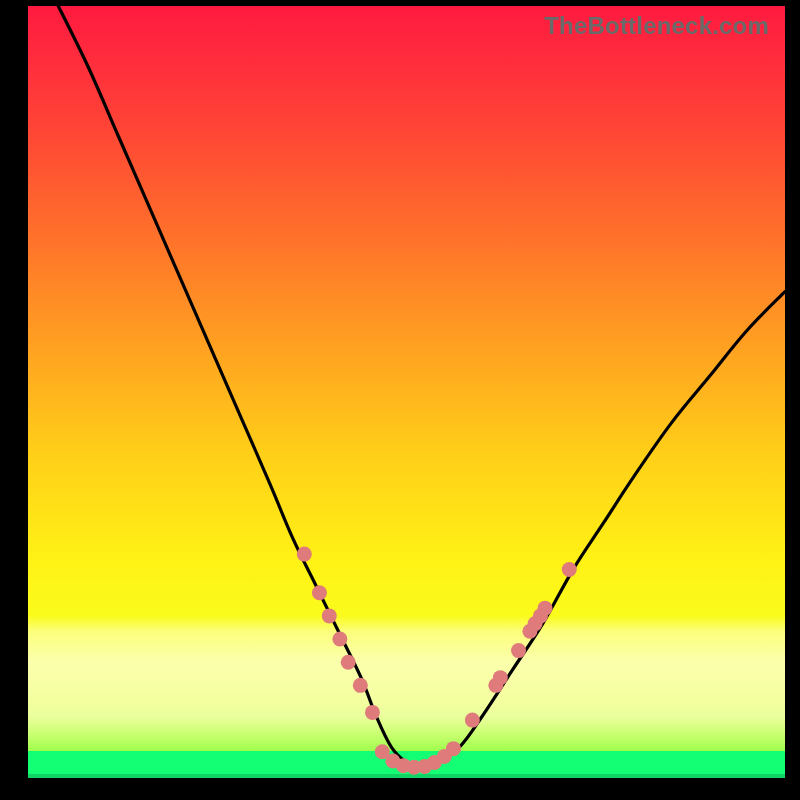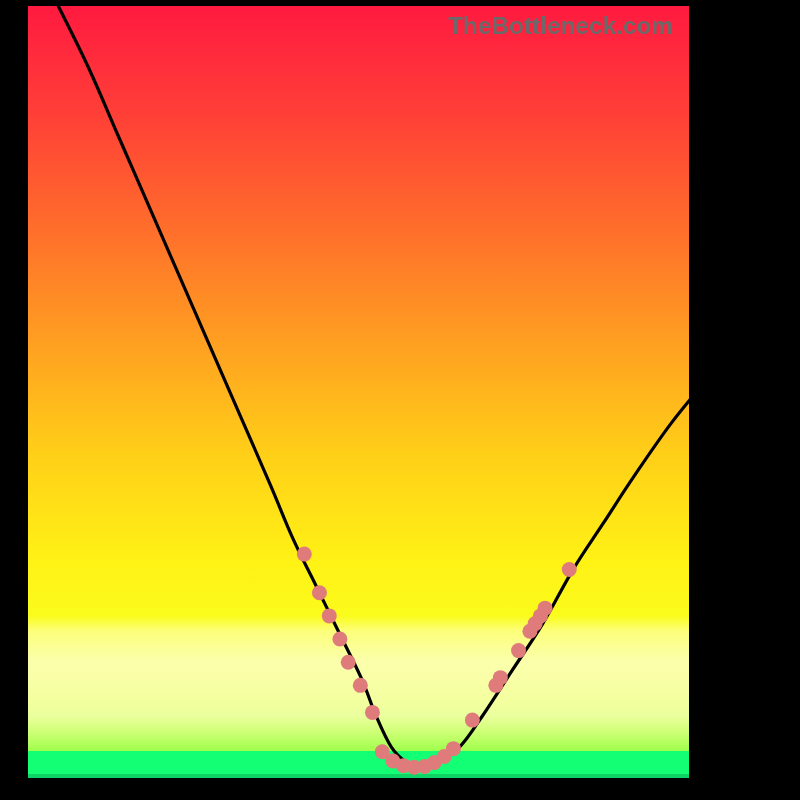--- a/index.html
+++ b/index.html
@@ -13,21 +13,21 @@
   .stage {
     position: relative;
     width: 800px;
     height: 800px;
     background: #000;
   }
   .plot {
     position: absolute;
     left: 28px;
     top: 6px;
-    width: 629px;
+    width: 757px;
     height: 772px;
     
     background:
       
       linear-gradient(to bottom,
         rgba(0,0,0,0) 0%,
         rgba(0,0,0,0) 96.5%,
         #13ff74 96.5%,
         #13ff74 99.5%,
         #0fd465 99.5%,
@@ -49,21 +49,20 @@
         #ff4236 15%,
         #ff6b2c 28%,
         #ff9a22 42%,
         #ffcf18 58%,
         #fff215 72%,
         #f8ff1f 82%,
         #deff2f 90%,
         #9dff4d 96.5%,
         #3dff6e 100%
       );
-    padding-left: 32px;
   }
   .watermark {
     position: absolute;
     top: 6px;
     right: 16px;
     font-family: Arial, Helvetica, sans-serif;
     font-size: 24px;
     font-weight: 600;
     color: #6a6a6a;
     letter-spacing: 0.2px;

